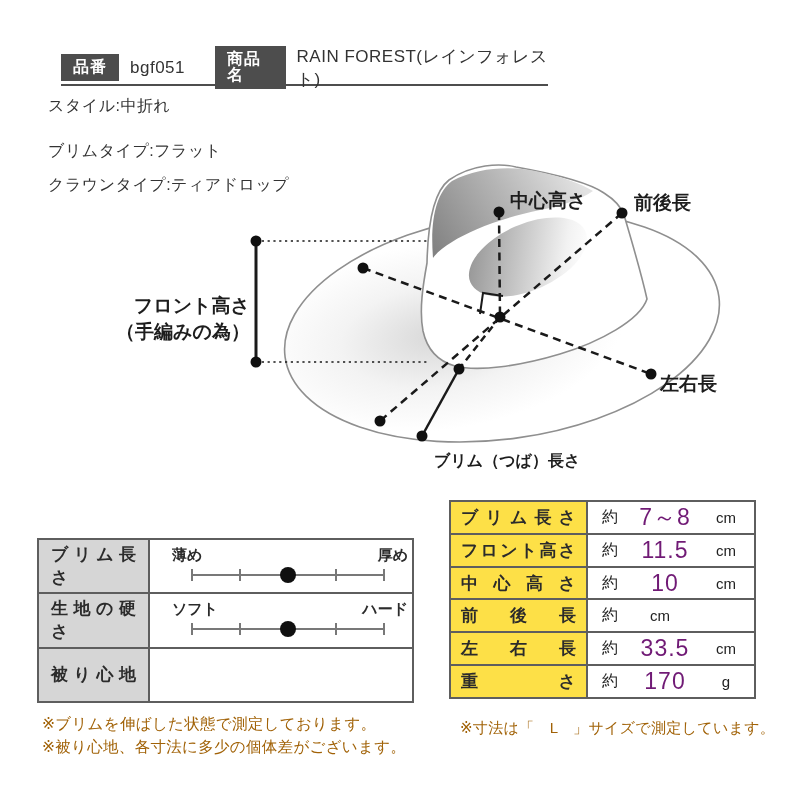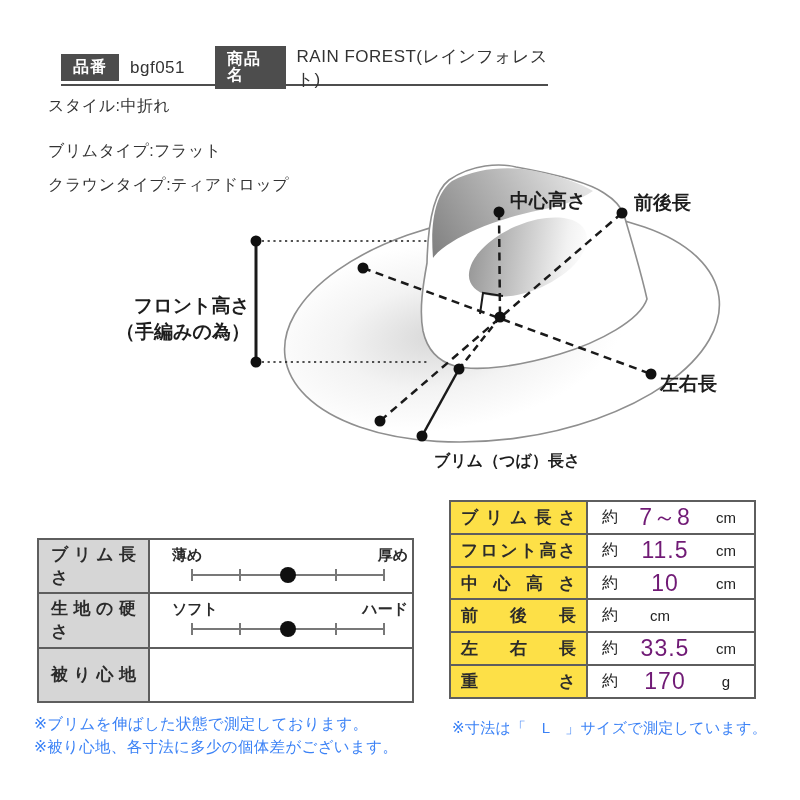--- a/index.html
+++ b/index.html
@@ -48,21 +48,21 @@
   .srow:first-child { border-top:none; }
   .scell-label { width:137px; background:#fde047; border-right:2px solid #5e5e5e;
                  display:flex; align-items:center; padding:0 10px; box-sizing:border-box; }
   .scell-approx { width:44px; display:flex; align-items:center; justify-content:center;
                   font-size:16px; color:#222; }
   .scell-value { flex:1; display:flex; align-items:center; justify-content:center;
                  font-size:23px; color:#701a75; letter-spacing:1px; }
   .scell-unit { width:56px; display:flex; align-items:center; justify-content:center;
                 font-size:15px; color:#222; }
 
-  .footnote { position:absolute; font-size:15.5px; color:#3b82f6; letter-spacing:0.3px; white-space:nowrap; }
+  .footnote { position:absolute; font-size:15.5px; color:#a16207; letter-spacing:0.3px; white-space:nowrap;margin-left:8px; }
 </style>
 </head>
 <body>
 
 <div class="hdr" style="left:32px; top:51px; width:173px;margin-left:29px;">
   <span class="badge">品番</span>
   <span class="hdr-val">bgf051</span>
 </div>
 <div class="hdr" style="left:215px; top:51px; width:333px;">
   <span class="badge">商品名</span>

